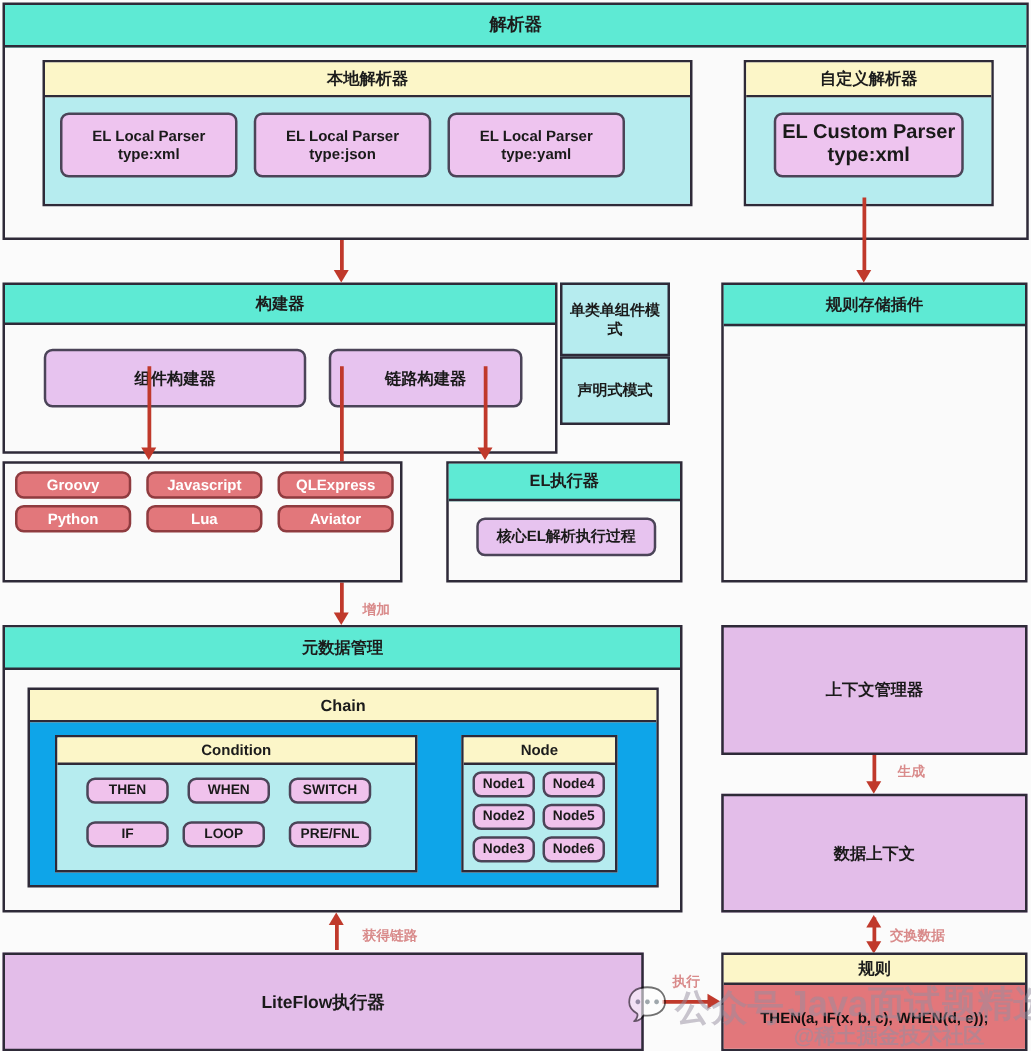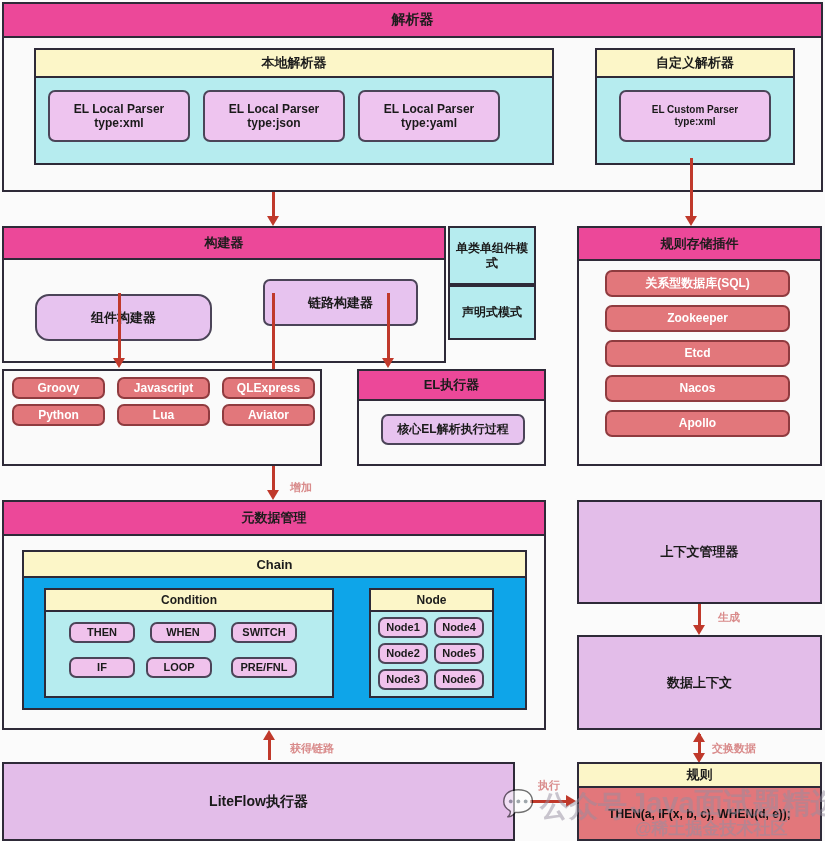--- a/index.html
+++ b/index.html
@@ -15,21 +15,21 @@
   }
   #root { position: relative; width: 825px; height: 841px; background:#fbfbfb; }
 
   
   .panel {
     position: absolute;
     border: 2px solid #2e2a38;
     background: #fafafa;
   }
   .panel-head {
-    background: #ec4899;
+    background: #5eead4;
     border-bottom: 2px solid #2e2a38;
     text-align: center;
     font-weight: bold;
     color: #1c1c1c;
     display: flex; align-items: center; justify-content: center;
   }
   .head-yellow { background: #fcf6c8; }
   .panel-body { position: relative; }
 
   
@@ -142,21 +142,21 @@
             </span>
           </div>
         </div>
       </div>
 
       <div class="panel" style="left:591px; top:10px; width:200px; height:117px;">
         <div class="panel-head head-yellow" style="height:28px; font-size:13px;">
           <span>自定义解析器</span>
         </div>
         <div class="panel-body" style="height:85px; background:#b6ecef;">
-          <div class="box violet" style="left:22px; top:12px; width:152px; height:52px; font-size:10px;">
+          <div class="box violet" style="left:22px; top:12px; width:152px; height:52px; font-size:16px;">
             <span>
               <span>EL Custom Parser</span><br>
               <span>type:xml</span>
             </span>
           </div>
         </div>
       </div>
     </div>
   </div>
 
@@ -164,56 +164,39 @@
   <div class="arrow-head ah-down" style="left:267px; top:216px;"></div>
 
   <div class="arrow-line" style="left:690px; top:158px; width:3px; height:61px;"></div>
   <div class="arrow-head ah-down" style="left:685px; top:216px;"></div>
 
   <div class="panel" style="left:2px; top:226px; width:444px; height:137px;">
     <div class="panel-head" style="height:32px; font-size:13px;">
       <span>构建器</span>
     </div>
     <div class="panel-body" style="height:101px;">
-      <div class="box violet2" style="left:31px; top:34px; width:177px; height:47px; font-size:13px;border-radius:14px;">
+      <div class="box violet2" style="left:31px; top:19px; width:210px; height:47px; font-size:13px;">
         <span>组件构建器</span>
       </div>
       <div class="box violet2" style="left:259px; top:19px; width:155px; height:47px; font-size:13px;">
         <span>链路构建器</span>
       </div>
     </div>
   </div>
 
   <div class="rect cyanflat" style="left:448px; top:226px; width:88px; height:59px; font-size:12px; padding:0 4px;">
     <span>单类单组件模式</span>
   </div>
   <div class="rect cyanflat" style="left:448px; top:285px; width:88px; height:55px; font-size:12px; padding:0 4px;">
     <span>声明式模式</span>
   </div>
 
   <div class="panel" style="left:577px; top:226px; width:245px; height:240px;">
     <div class="panel-head" style="height:33px; font-size:13px;">
       <span>规则存储插件</span>
-    </div>
-    <div class="panel-body" style="height:203px;">
-      <div class="box redbox" style="left:26px; top:9px; width:185px; height:27px; font-size:12px;">
-        <span>关系型数据库(SQL)</span>
-      </div>
-      <div class="box redbox" style="left:26px; top:44px; width:185px; height:27px; font-size:12px;">
-        <span>Zookeeper</span>
-      </div>
-      <div class="box redbox" style="left:26px; top:79px; width:185px; height:27px; font-size:12px;">
-        <span>Etcd</span>
-      </div>
-      <div class="box redbox" style="left:26px; top:114px; width:185px; height:27px; font-size:12px;">
-        <span>Nacos</span>
-      </div>
-      <div class="box redbox" style="left:26px; top:149px; width:185px; height:27px; font-size:12px;">
-        <span>Apollo</span>
-      </div>
     </div>
   </div>
 
   <div class="arrow-line" style="left:118px; top:293px; width:3px; height:68px;"></div>
   <div class="arrow-head ah-down" style="left:113px; top:358px;"></div>
 
   <div class="arrow-line" style="left:387px; top:293px; width:3px; height:68px;"></div>
   <div class="arrow-head ah-down" style="left:382px; top:358px;"></div>
 
   <div class="arrow-line" style="left:272px; top:293px; width:3px; height:200px;"></div>

